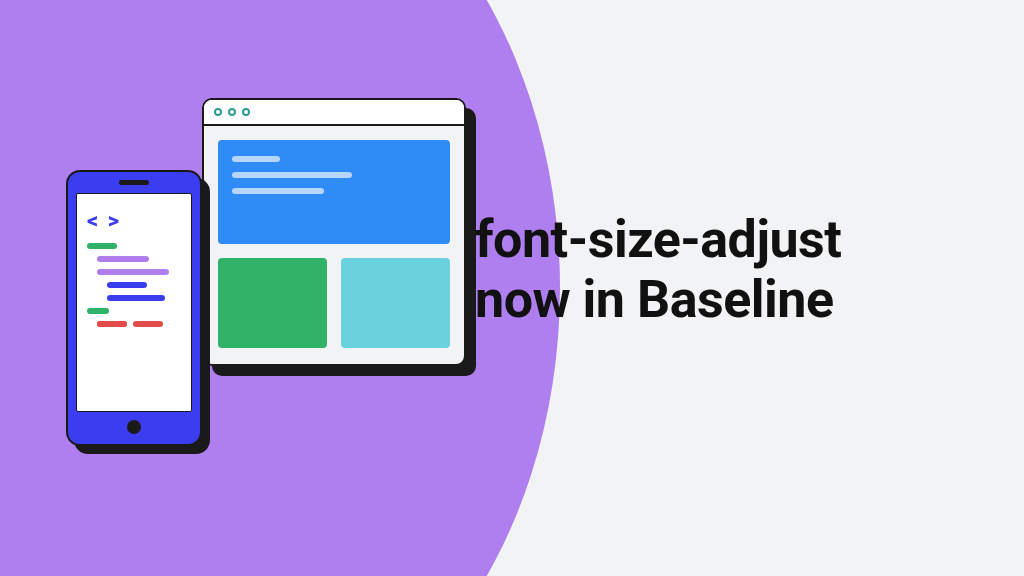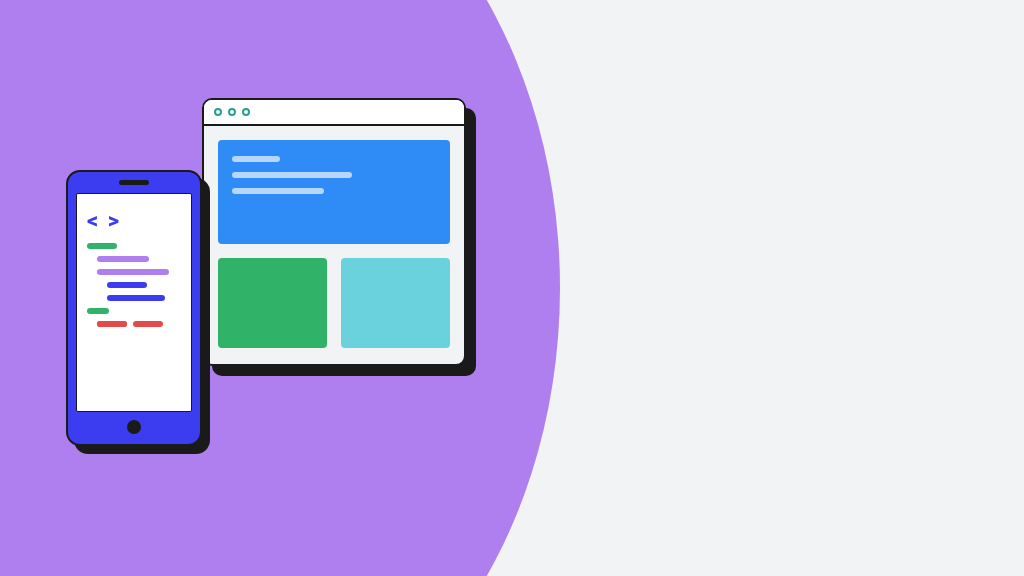--- a/index.html
+++ b/index.html
@@ -223,13 +223,15 @@
           <div class="cl c-red" style="width:30px"></div>
         </div>
       </div>
     </div>
     <div class="phone-home"></div>
   </div>
 
 </div>
 
 <div class="headline">
+  <div>font-size-adjust</div>
+  <div>now in Baseline</div>
 </div>
 
 </body></html>

